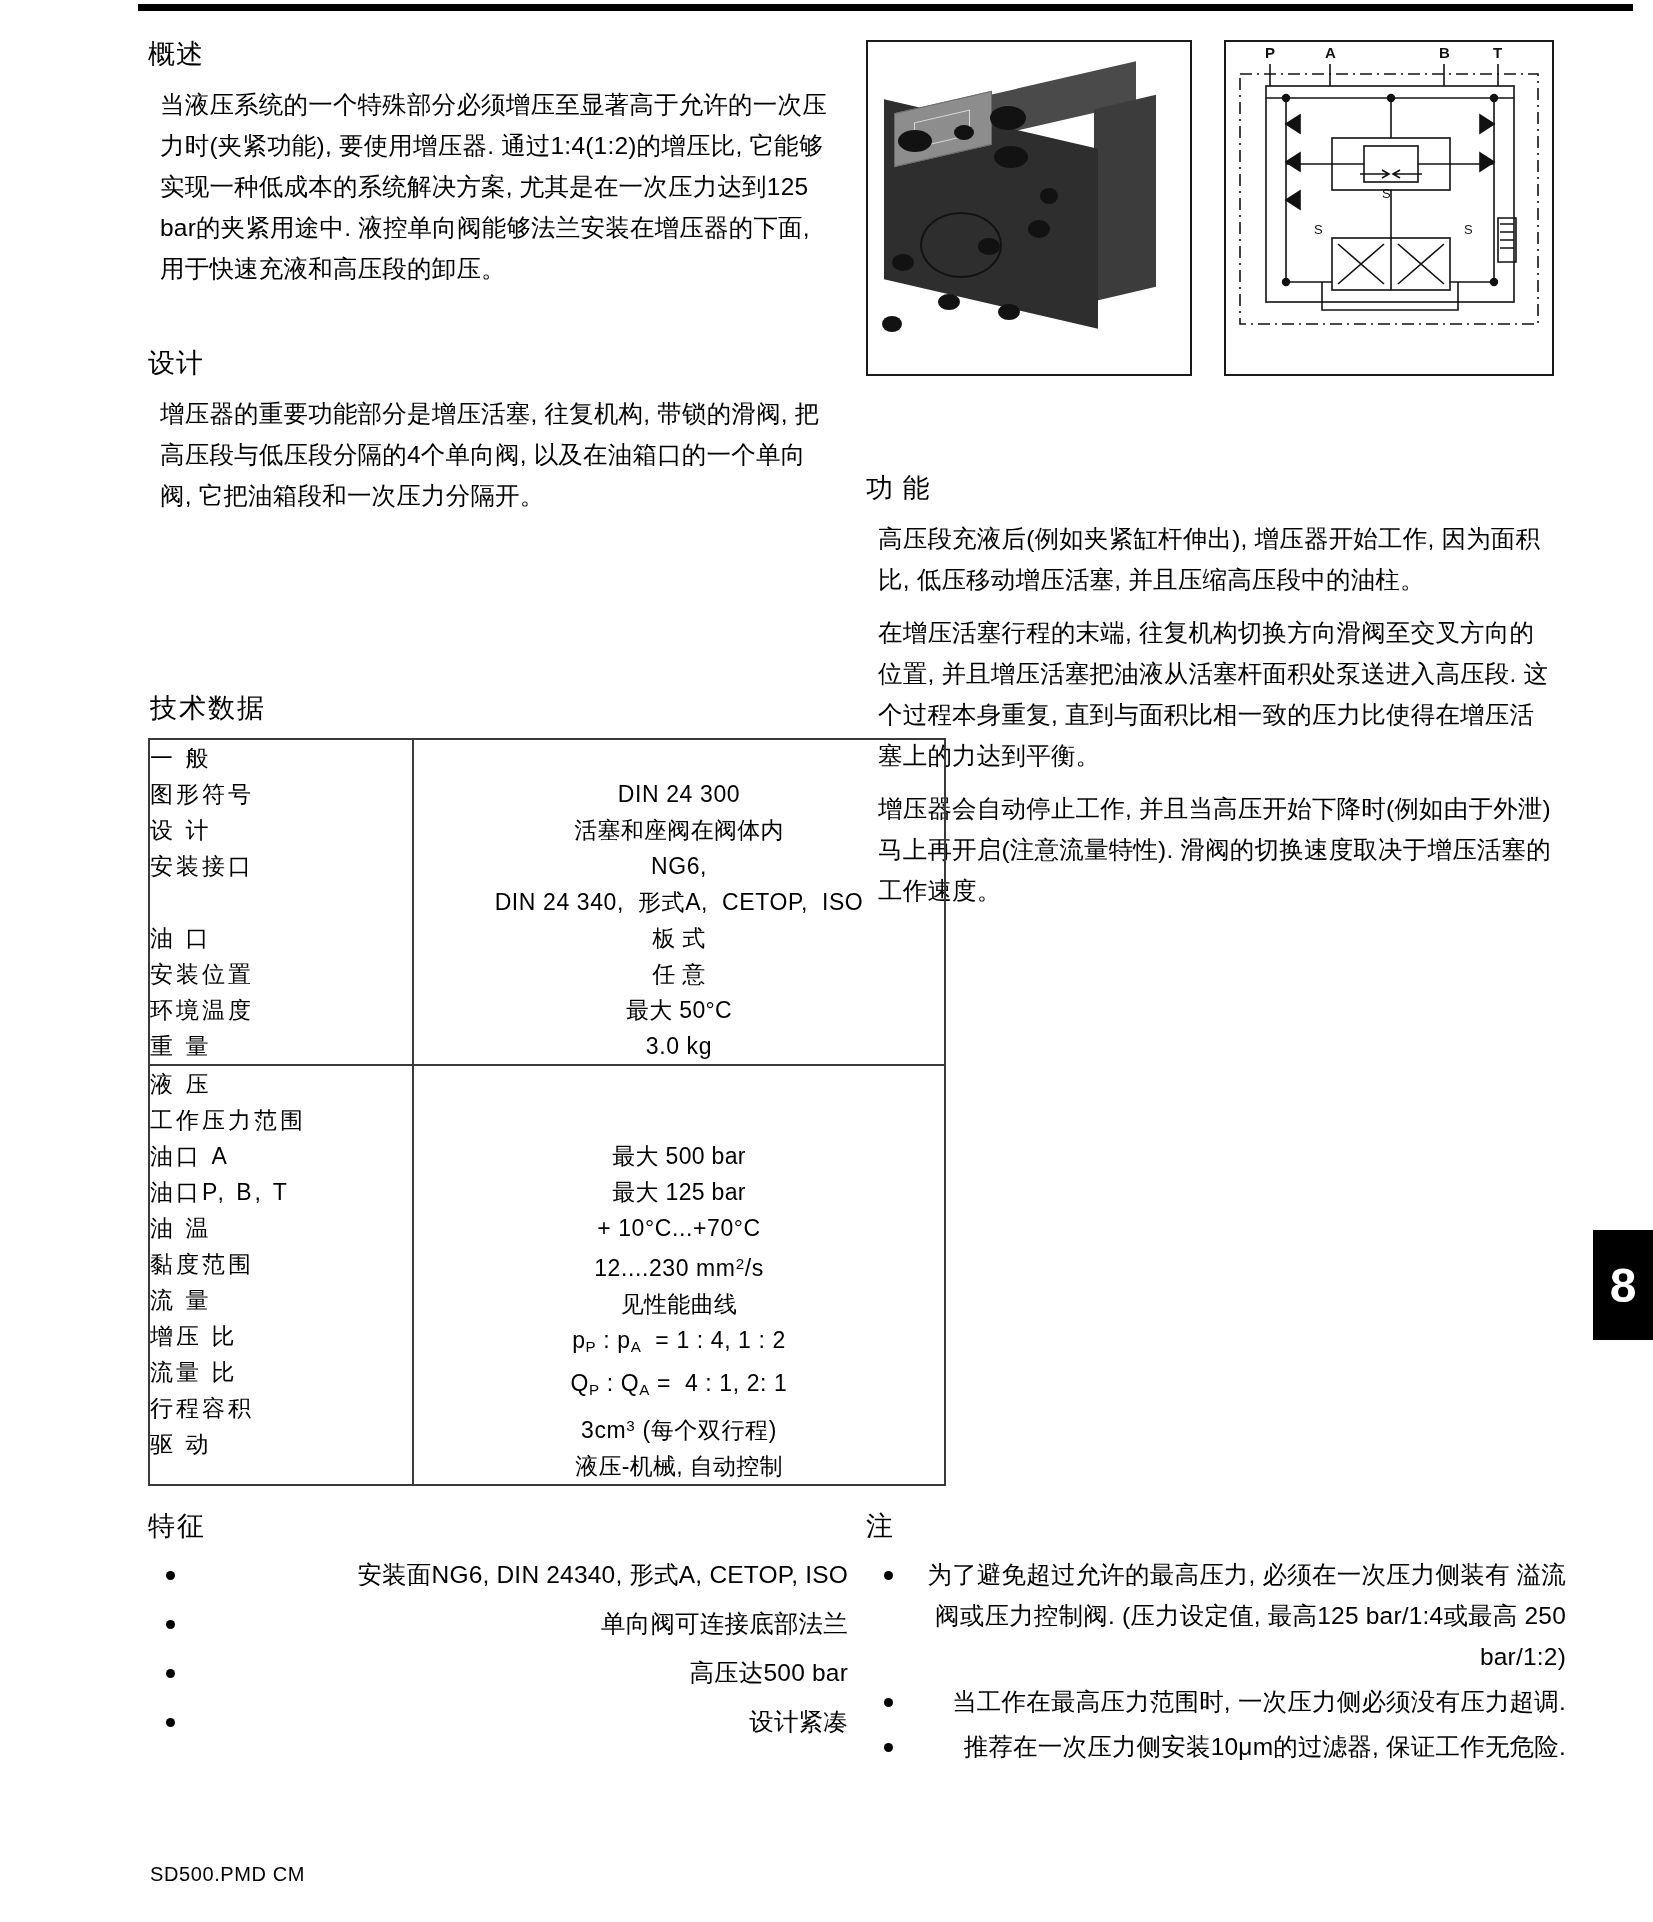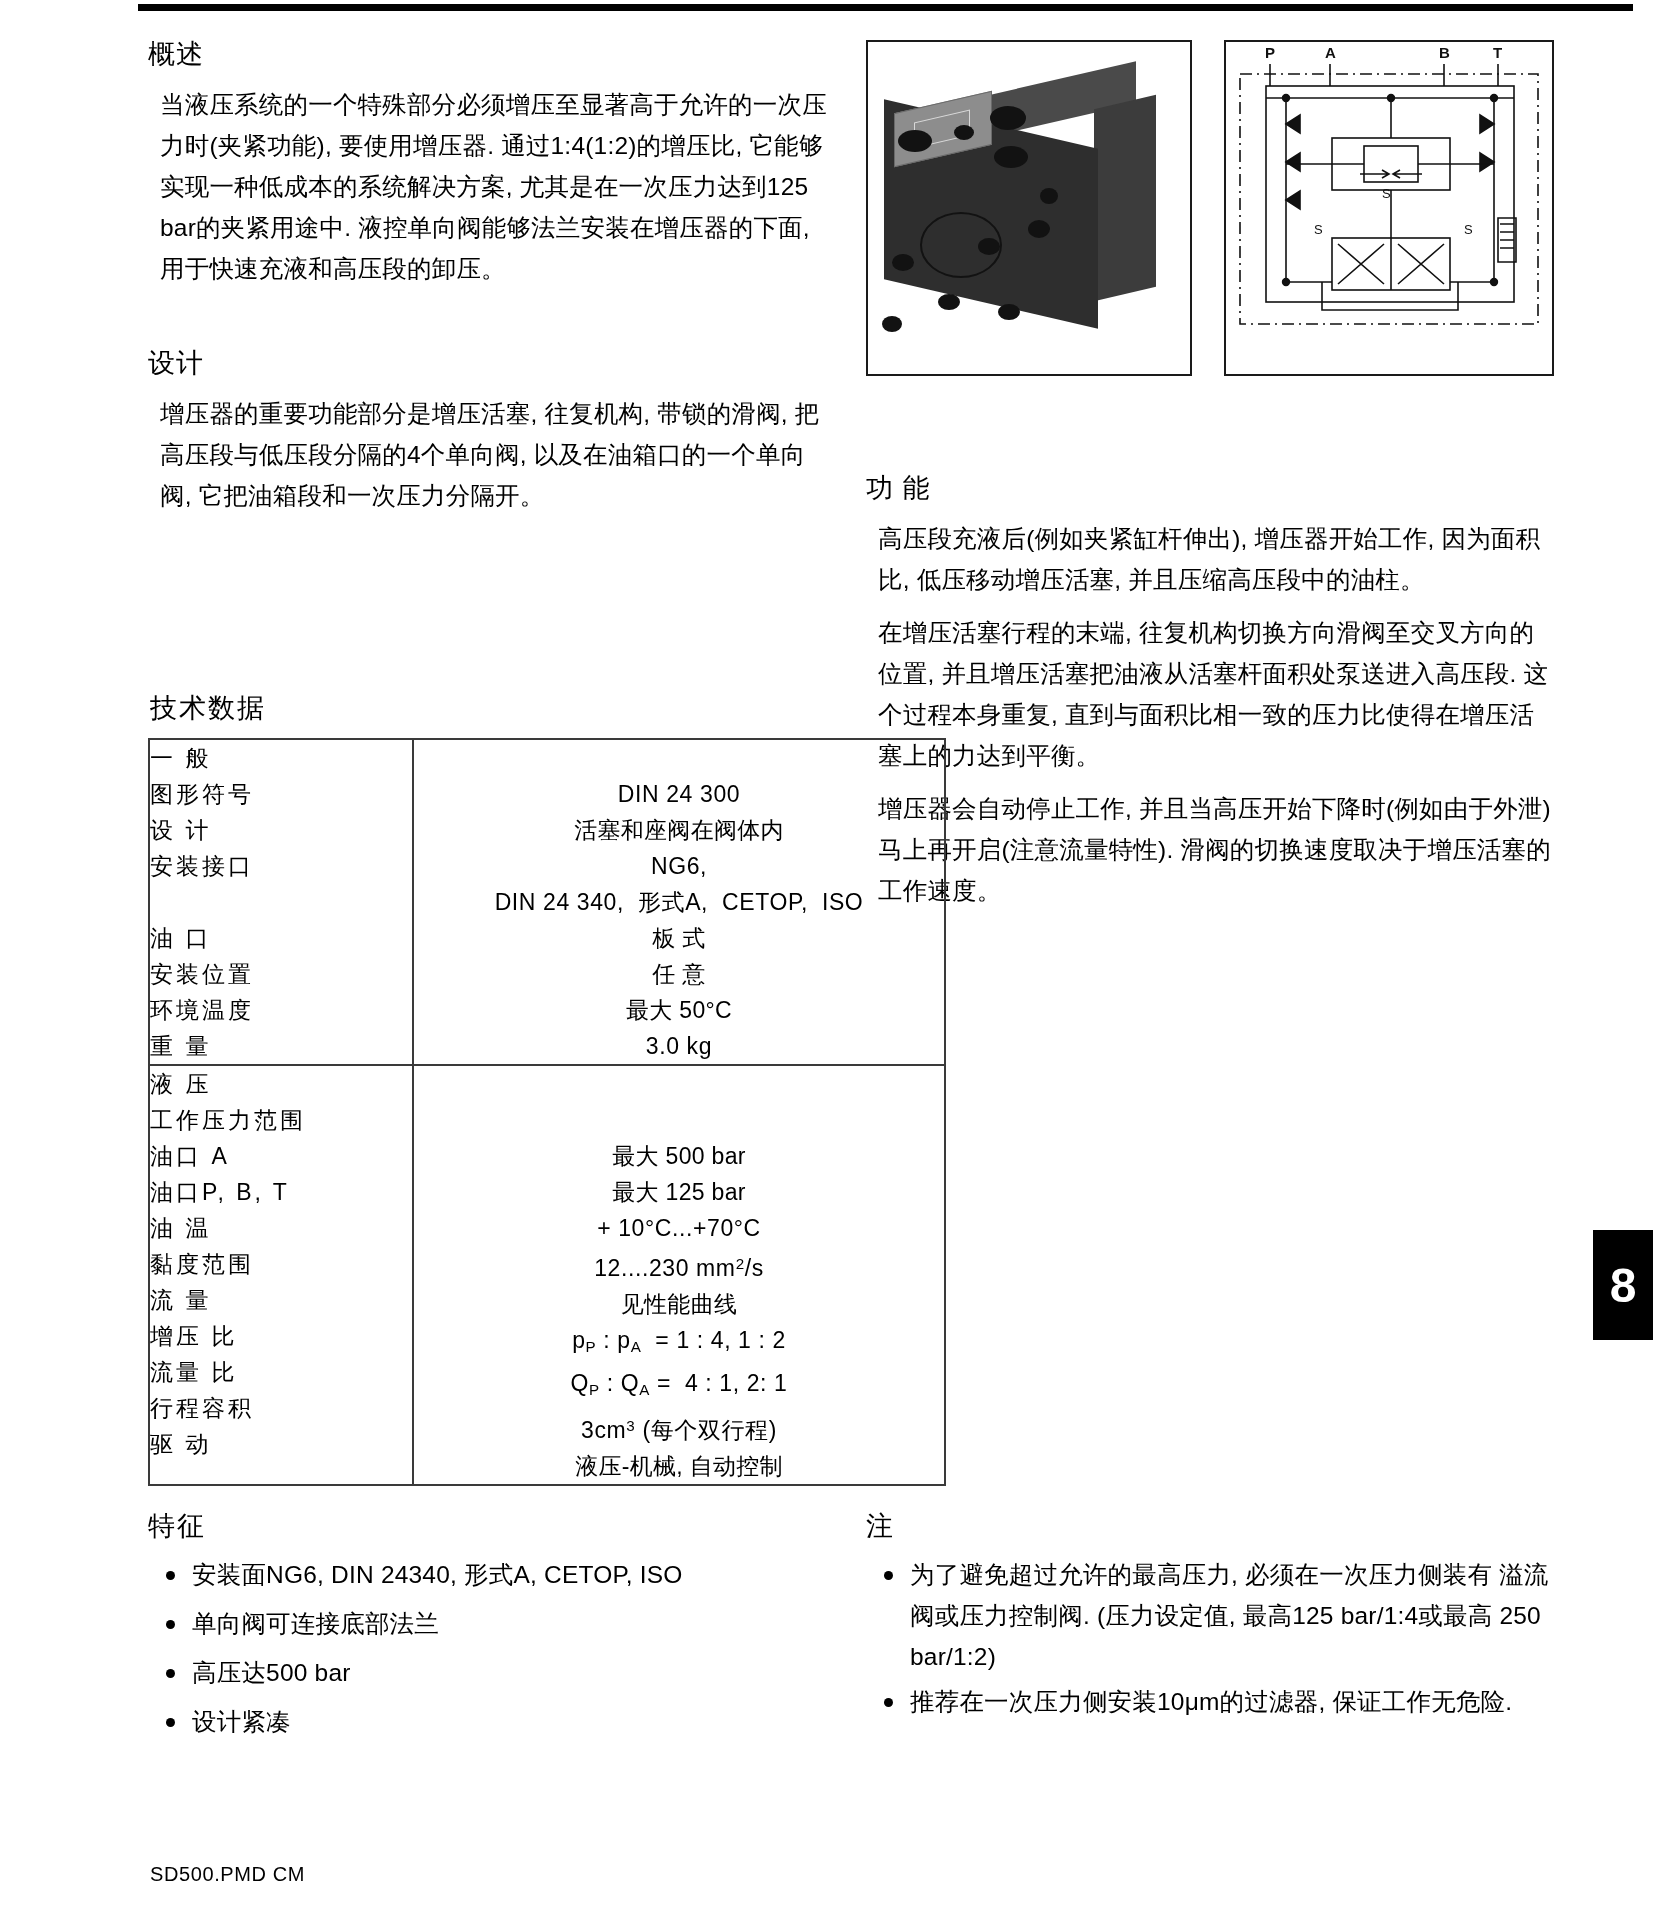--- a/index.html
+++ b/index.html
@@ -147,21 +147,21 @@
   sup { font-size: 0.66em; vertical-align: 0.45em; }
 
   
   .list-block { position: absolute; }
   .list-title {
     font-size: 27px;
     margin: 0 0 10px 0;
     letter-spacing: 2px;
     font-weight: normal;
   }
-  ul.bullets { list-style: none; margin: 0; padding: 0; }
+  ul.bullets { list-style: none; margin: 0; padding: 0; text-align: right; }
   ul.bullets > li {
     position: relative;
     padding-left: 44px;
     font-size: 24.5px;
     line-height: 41px;
     margin-bottom: 8px;
     letter-spacing: 0.2px;
   }
   ul.bullets > li::before {
     content: "";
@@ -382,19 +382,20 @@
     <li>单向阀可连接底部法兰</li>
     <li>高压达500 bar</li>
     <li>设计紧凑</li>
   </ul>
 </div>
 
 <div class="list-block" style="left:866px; top:1508px; width:700px;">
   <div class="list-title">注</div>
   <ul class="bullets tight">
     <li>为了避免超过允许的最高压力, 必须在一次压力侧装有 溢流阀或压力控制阀. (压力设定值, 最高125 bar/1:4或最高 250 bar/1:2)</li>
+    <li>当工作在最高压力范围时, 一次压力侧必须没有压力超调.</li>
     <li>推荐在一次压力侧安装10μm的过滤器, 保证工作无危险.</li>
   </ul>
 </div>
 
 <div class="chapter-tab">8</div>
 
 <div class="footer">SD500.PMD CM</div>
 
 </body></html>

